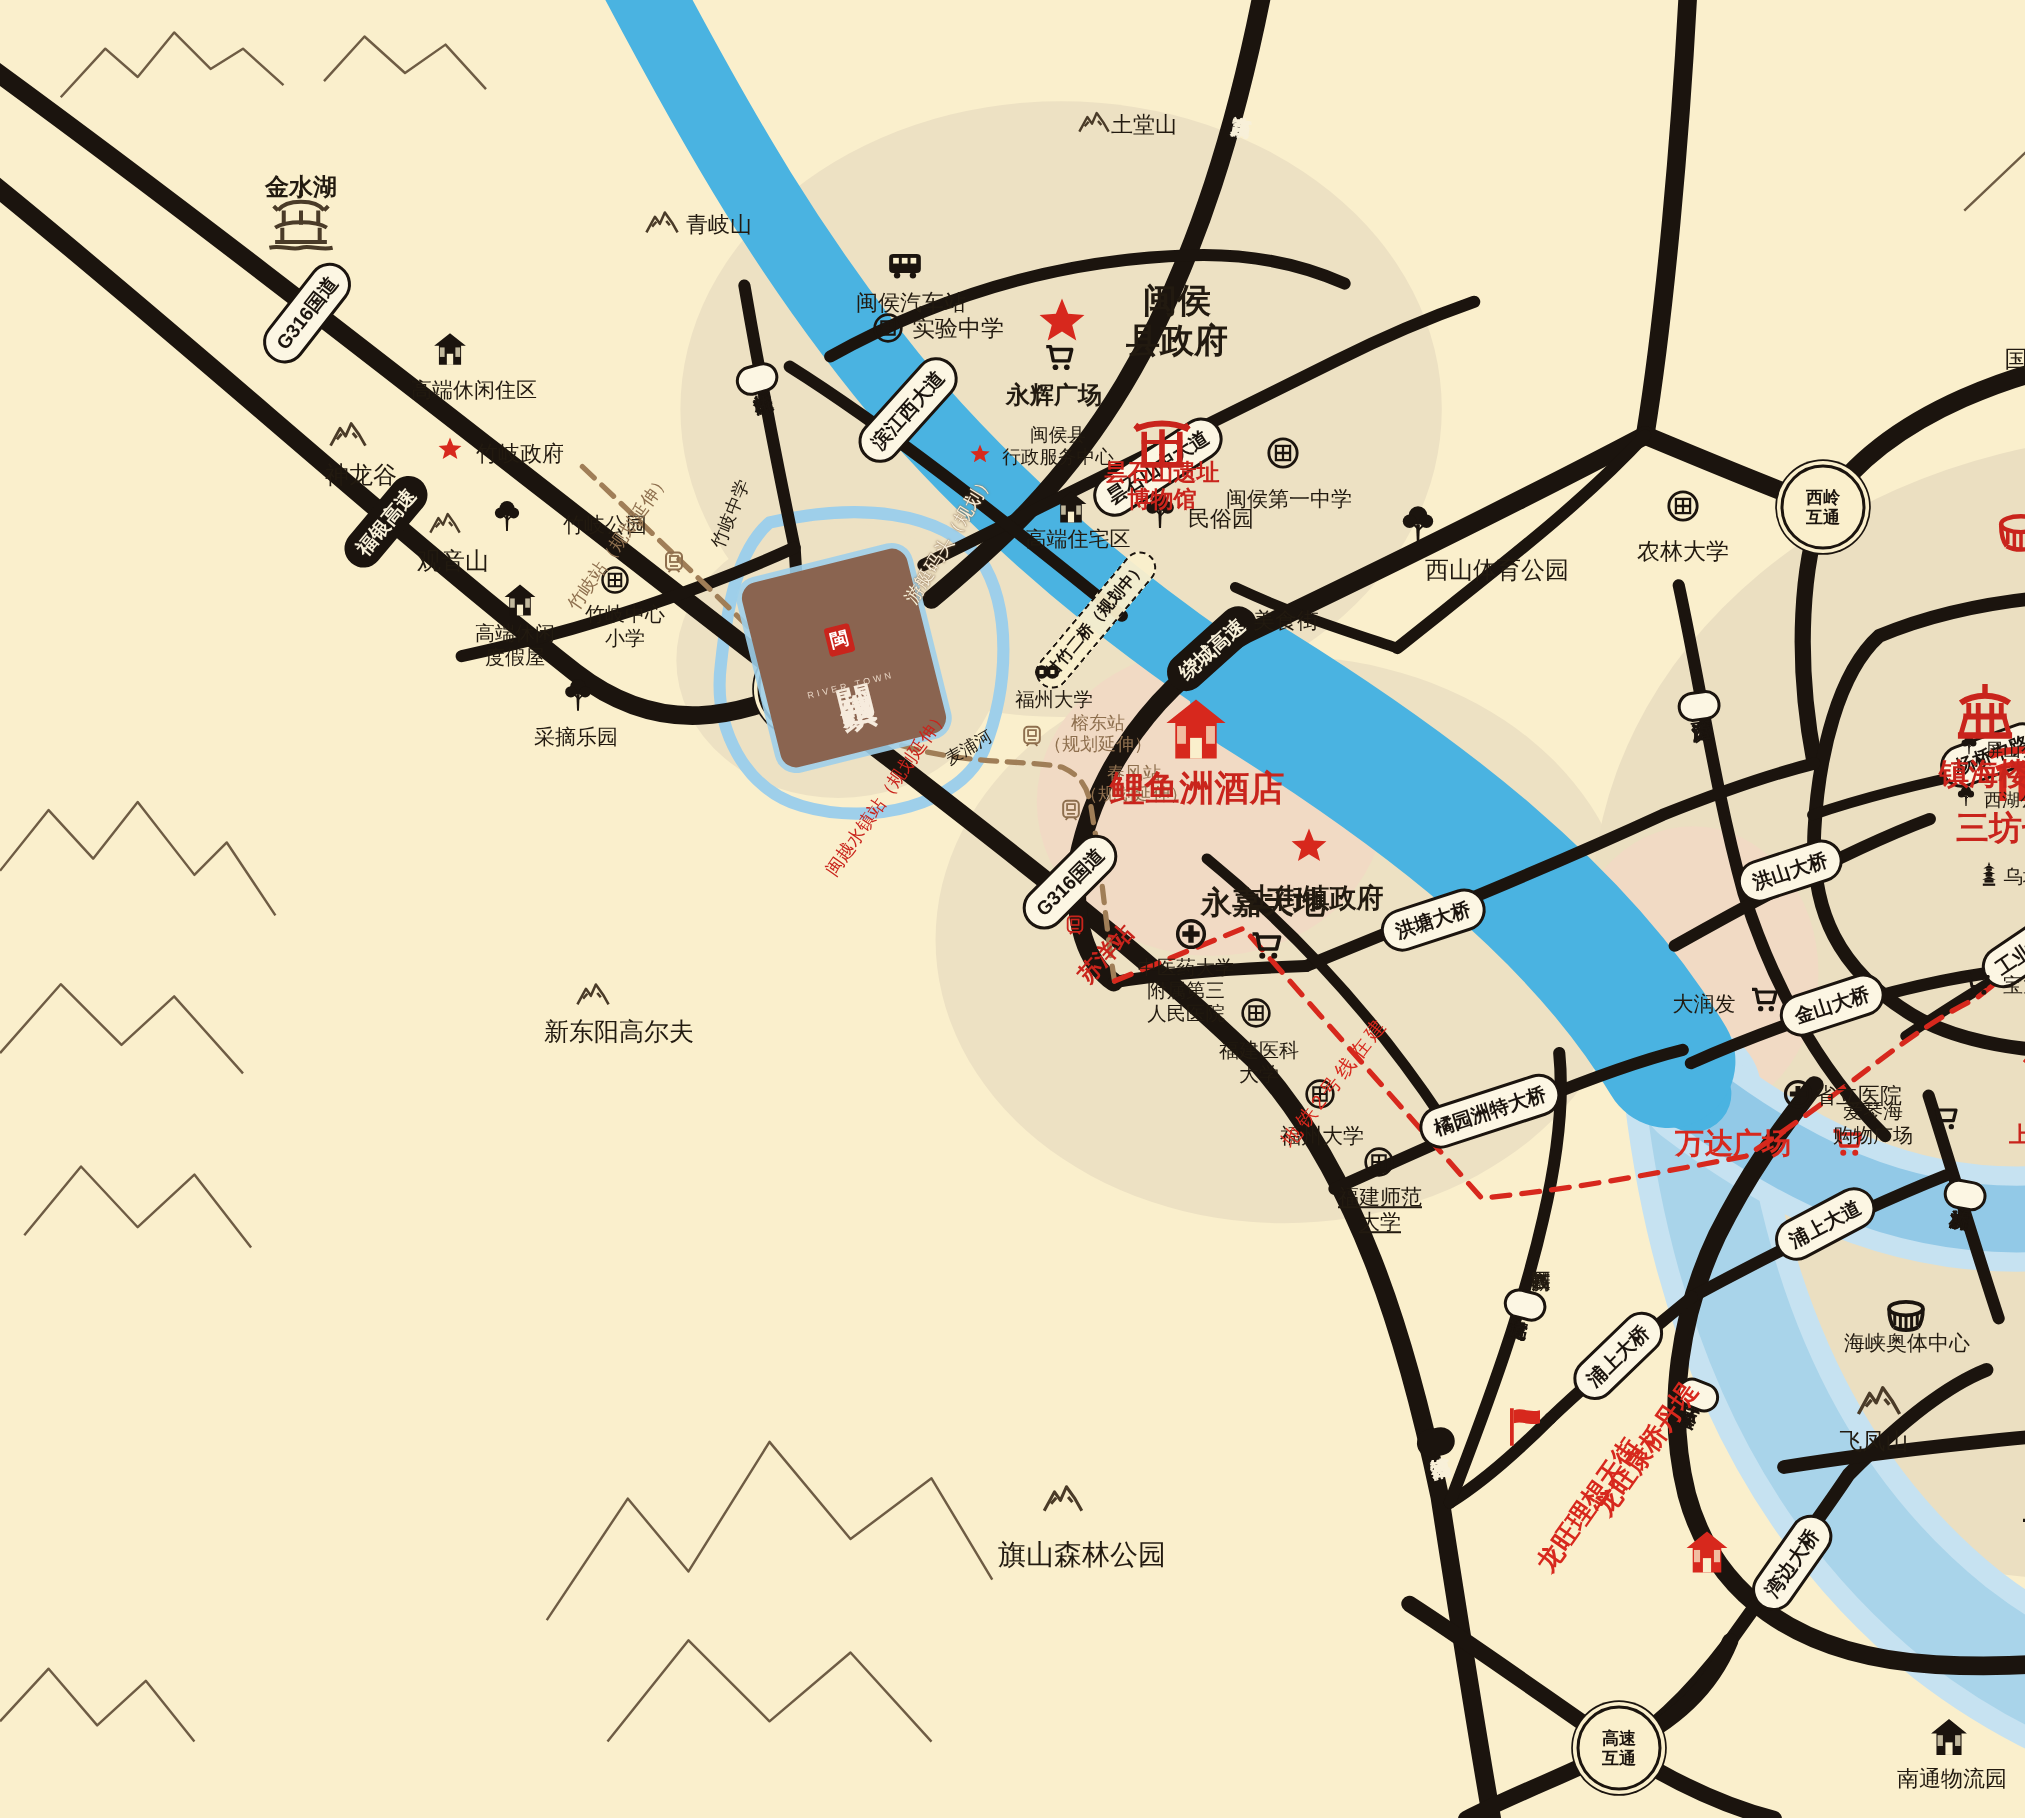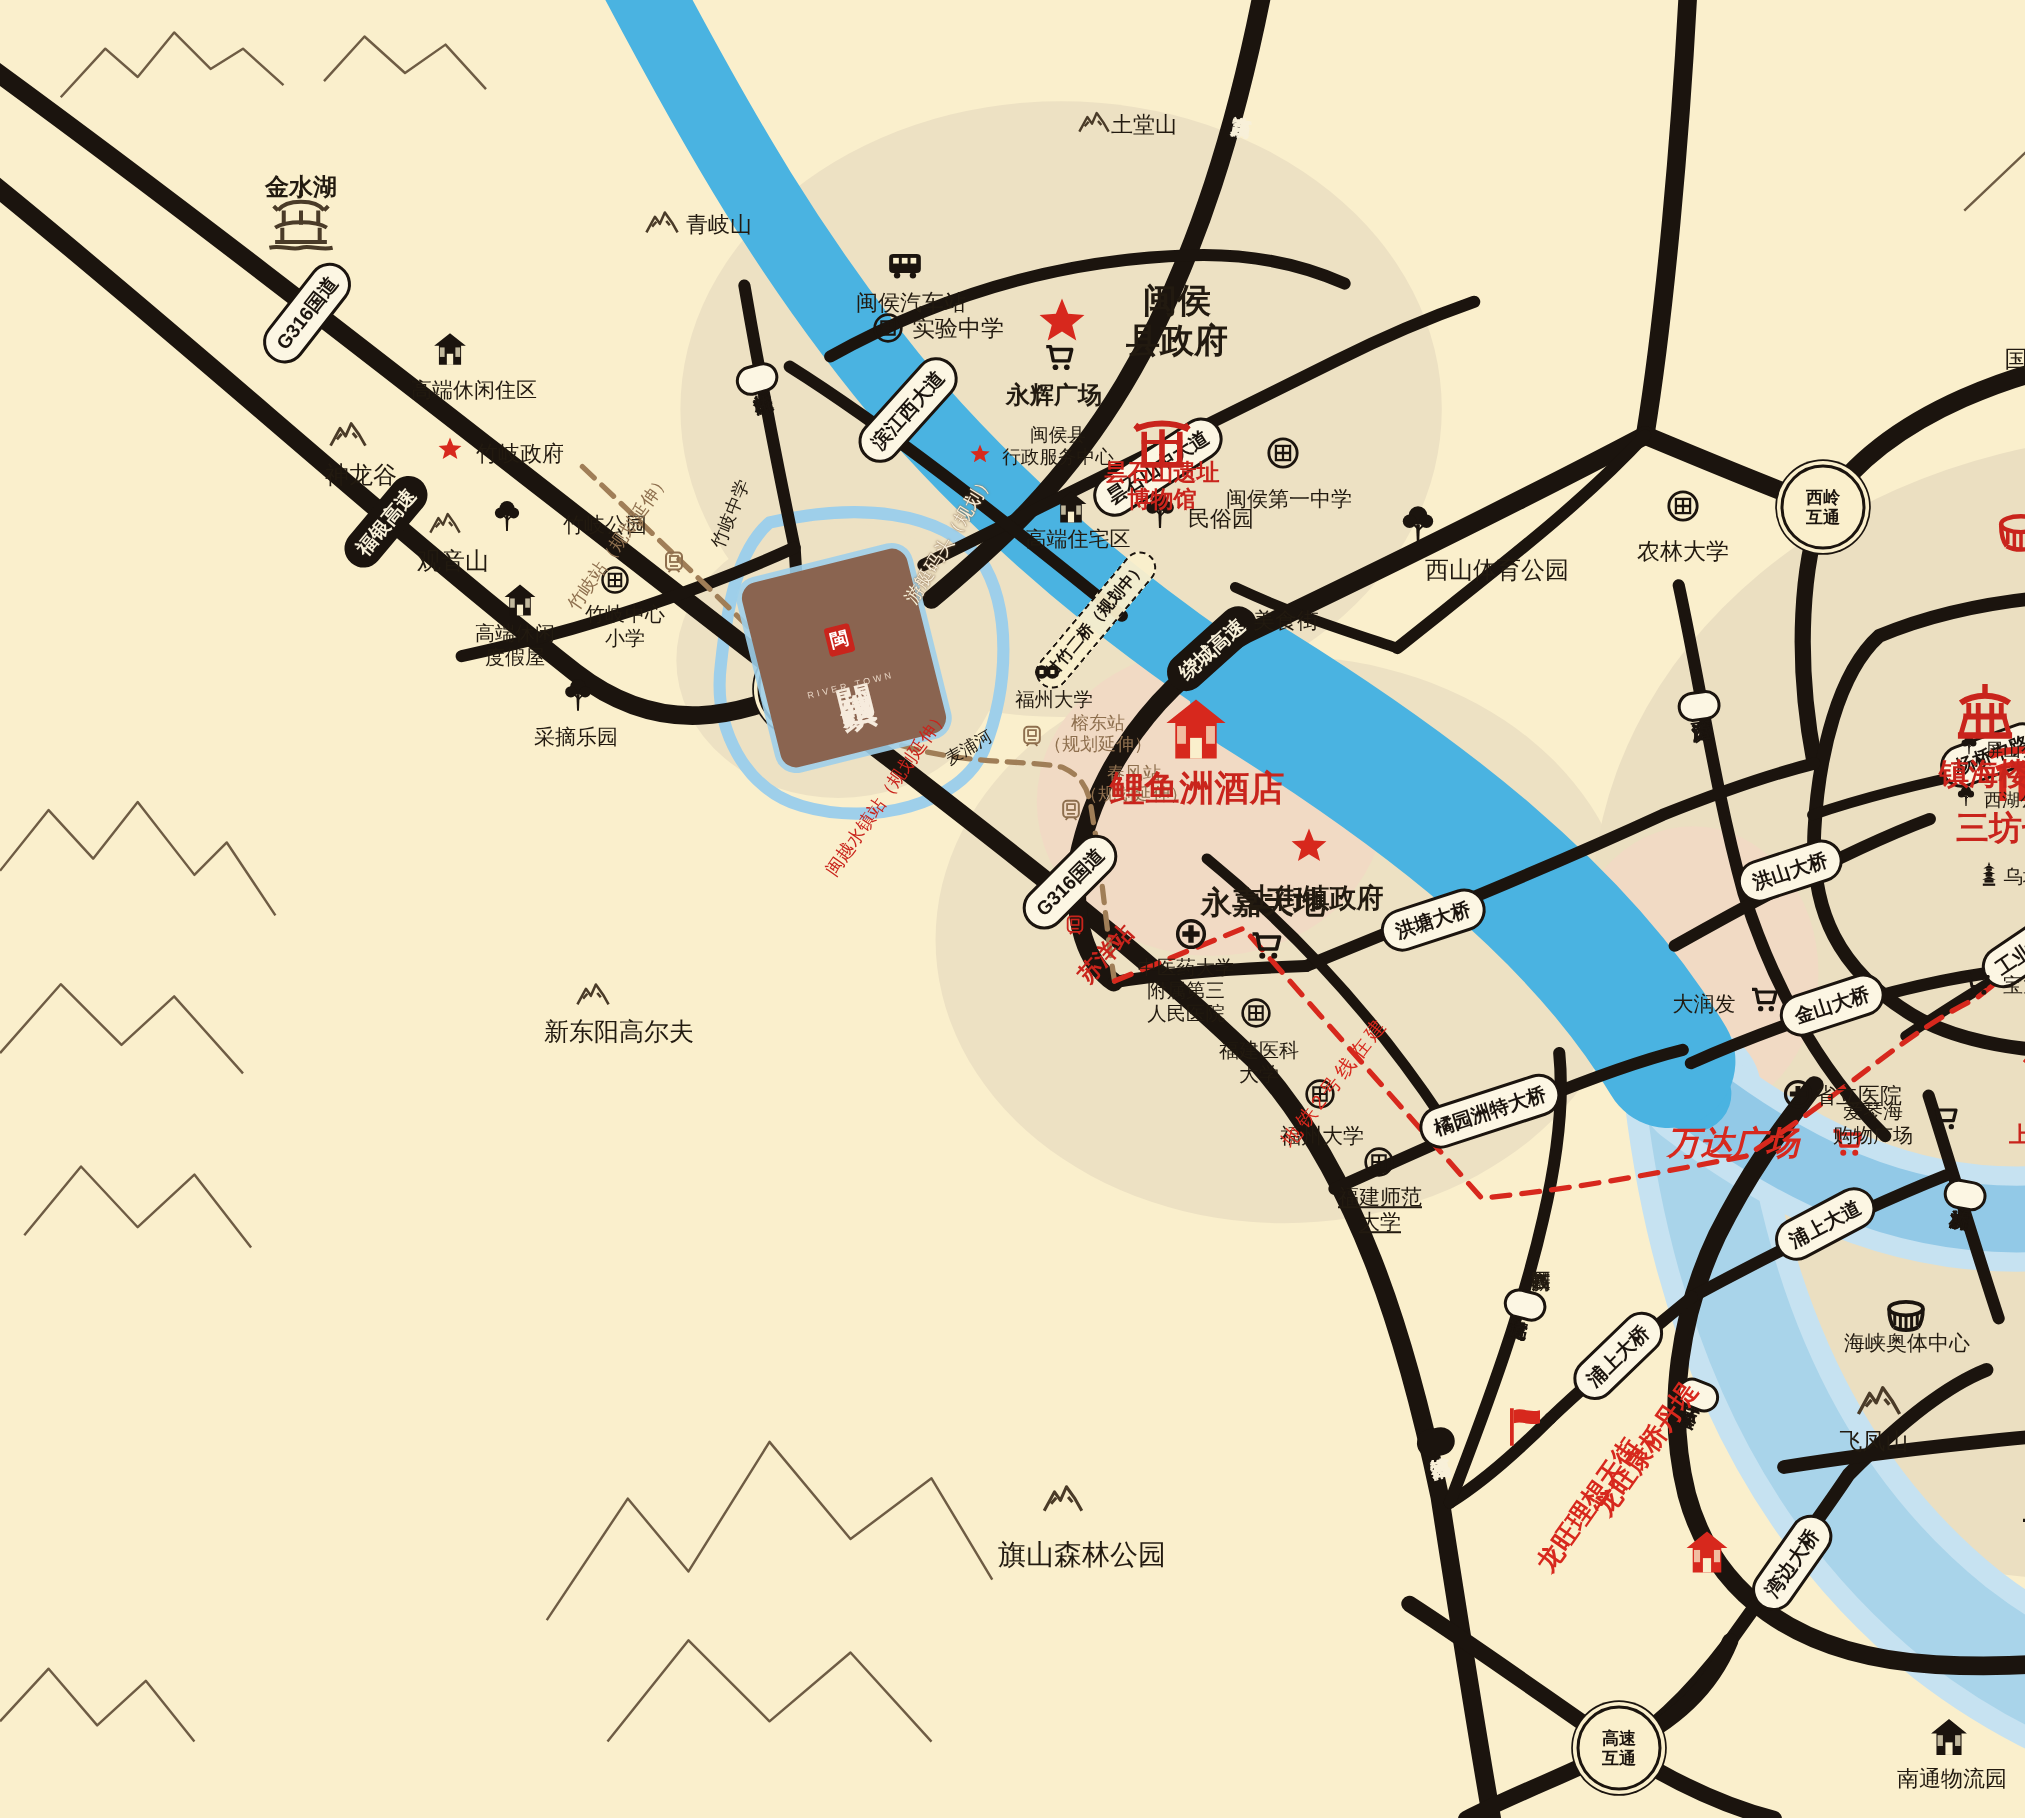--- a/index.html
+++ b/index.html
@@ -209,21 +209,21 @@
       <div>大学</div>
     </div>
     <div class="lbl" style="left: 1335px; top: 1082px; font-size: 20px; color: rgb(215, 40, 29); letter-spacing: 4px; transform: translate(-50%, -50%) rotate(-52deg);">地铁2号线在建</div>
     <div class="lbl v" style="left: 1541px; top: 1256px; font-size: 19.4px; transform: translate(-50%, -50%) rotate(0deg);">高新科技园区</div>
     <div class="lbl" style="left: 1704px; top: 1004px; font-size: 21px; transform: translate(-50%, -50%) rotate(0deg);">大润发</div>
     <div class="lbl" style="left: 1858px; top: 1096px; font-size: 22px; transform: translate(-50%, -50%) rotate(0deg);">省立医院</div>
     <div class="lbl" style="left: 1873px; top: 1124px; font-size: 20px; transform: translate(-50%, -50%) rotate(0deg);">
       <div>爱琴海</div>
       <div>购物广场</div>
     </div>
-    <div class="lbl" style="left: 1733px; top: 1143px; font-size: 33px; color: rgb(215, 40, 29); font-weight: 700; transform: translate(-50%, -50%) rotate(0deg); font-style: italic;">万达广场</div>
+    <div class="lbl" style="left: 1733px; top: 1143px; font-size: 29px; color: rgb(215, 40, 29); font-weight: 700; transform: translate(-50%, -50%) rotate(0deg);">万达广场</div>
     <div class="lbl" style="left: 1683px; top: 552px; font-size: 23px; transform: translate(-50%, -50%) rotate(0deg);">农林大学</div>
     <div class="lbl v" style="left: 2088px; top: 556px; font-size: 37px; color: rgb(201, 36, 28); font-weight: 700; transform: translate(-50%, -50%) rotate(0deg);">省体</div>
     <div class="lbl" style="left: 1984px; top: 774px; font-size: 30px; color: rgb(201, 36, 28); font-weight: 700; transform: translate(-50%, -50%) rotate(0deg);">镇海楼</div>
     <div class="lbl" style="left: 2021px; top: 751px; font-size: 18px; transform: translate(-50%, -50%) rotate(0deg);">屏山公园</div>
     <div class="lbl" style="left: 2020px; top: 801px; font-size: 18px; transform: translate(-50%, -50%) rotate(0deg);">西湖公园</div>
     <div class="lbl" style="left: 2022px; top: 828px; font-size: 33px; color: rgb(201, 36, 28); font-weight: 700; transform: translate(-50%, -50%) rotate(0deg);">三坊七巷</div>
     <div class="lbl" style="left: 2043px; top: 986px; font-size: 20px; transform: translate(-50%, -50%) rotate(0deg);">宝龙广场</div>
     <div class="lbl" style="left: 2064px; top: 1148px; font-size: 22px; color: rgb(201, 36, 28); font-weight: 700; transform: translate(-50%, -50%) rotate(0deg);">
       <div>上下杭历史</div>
       <div>文化区</div>

